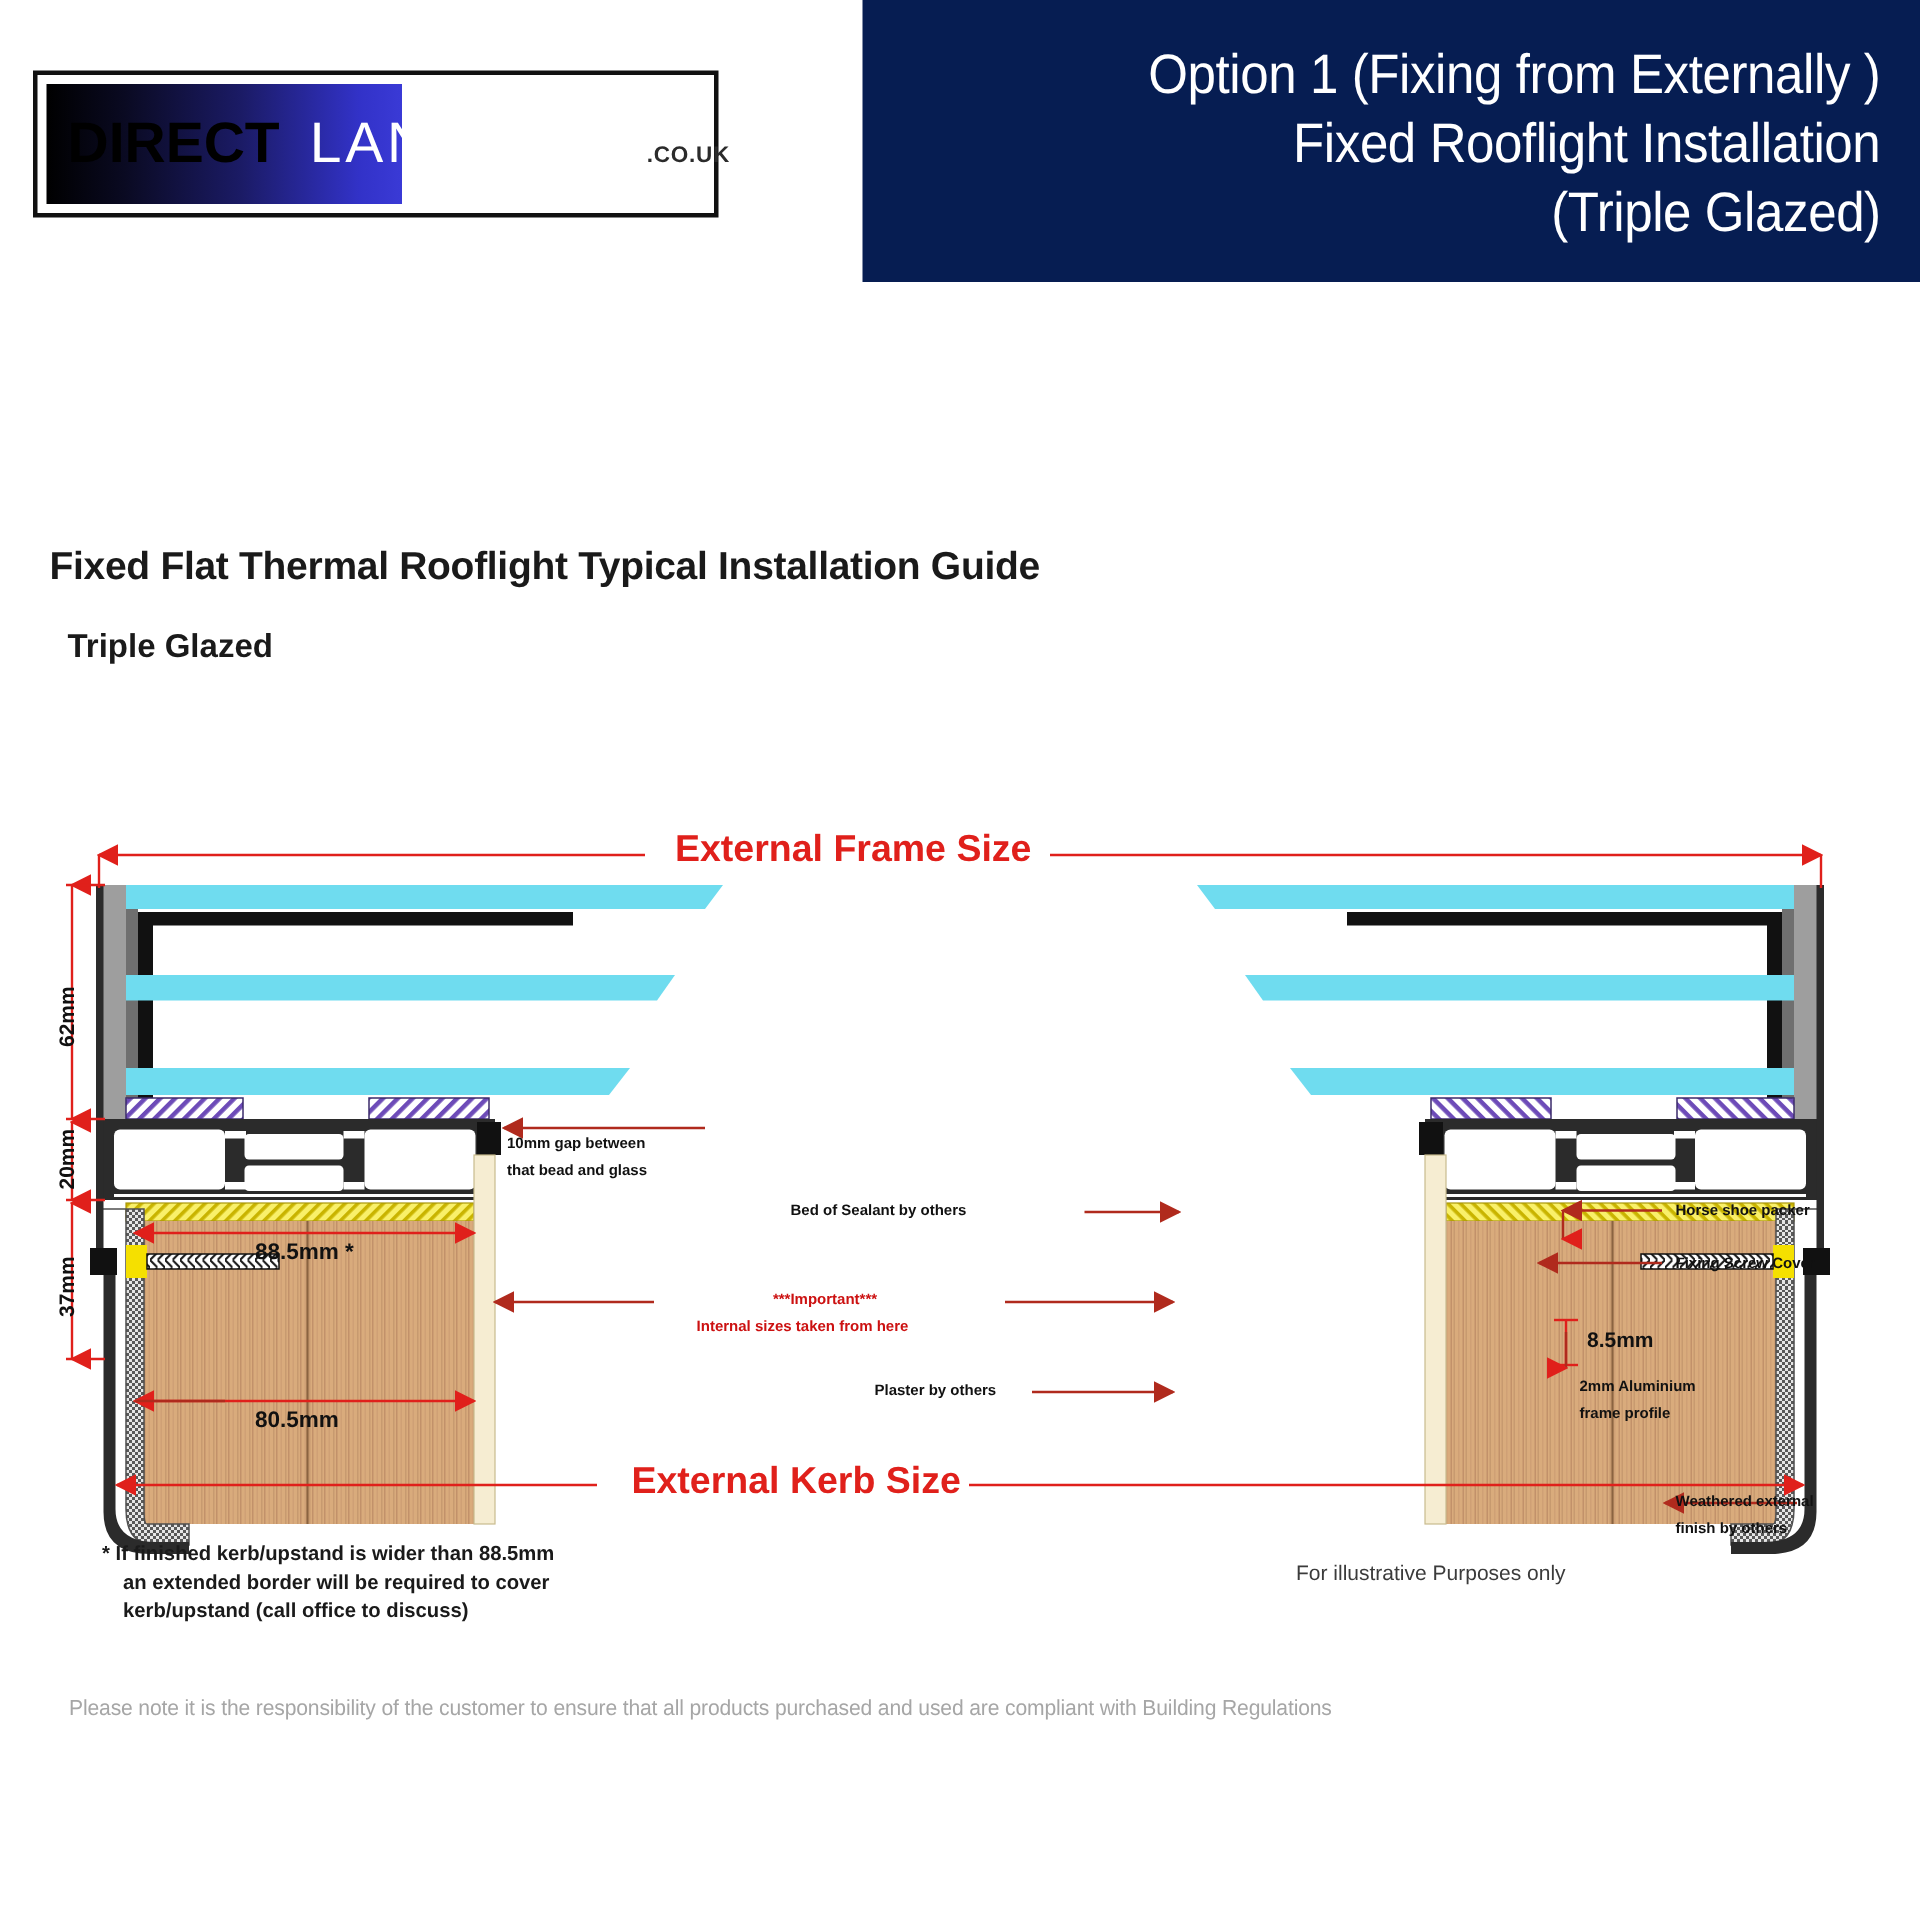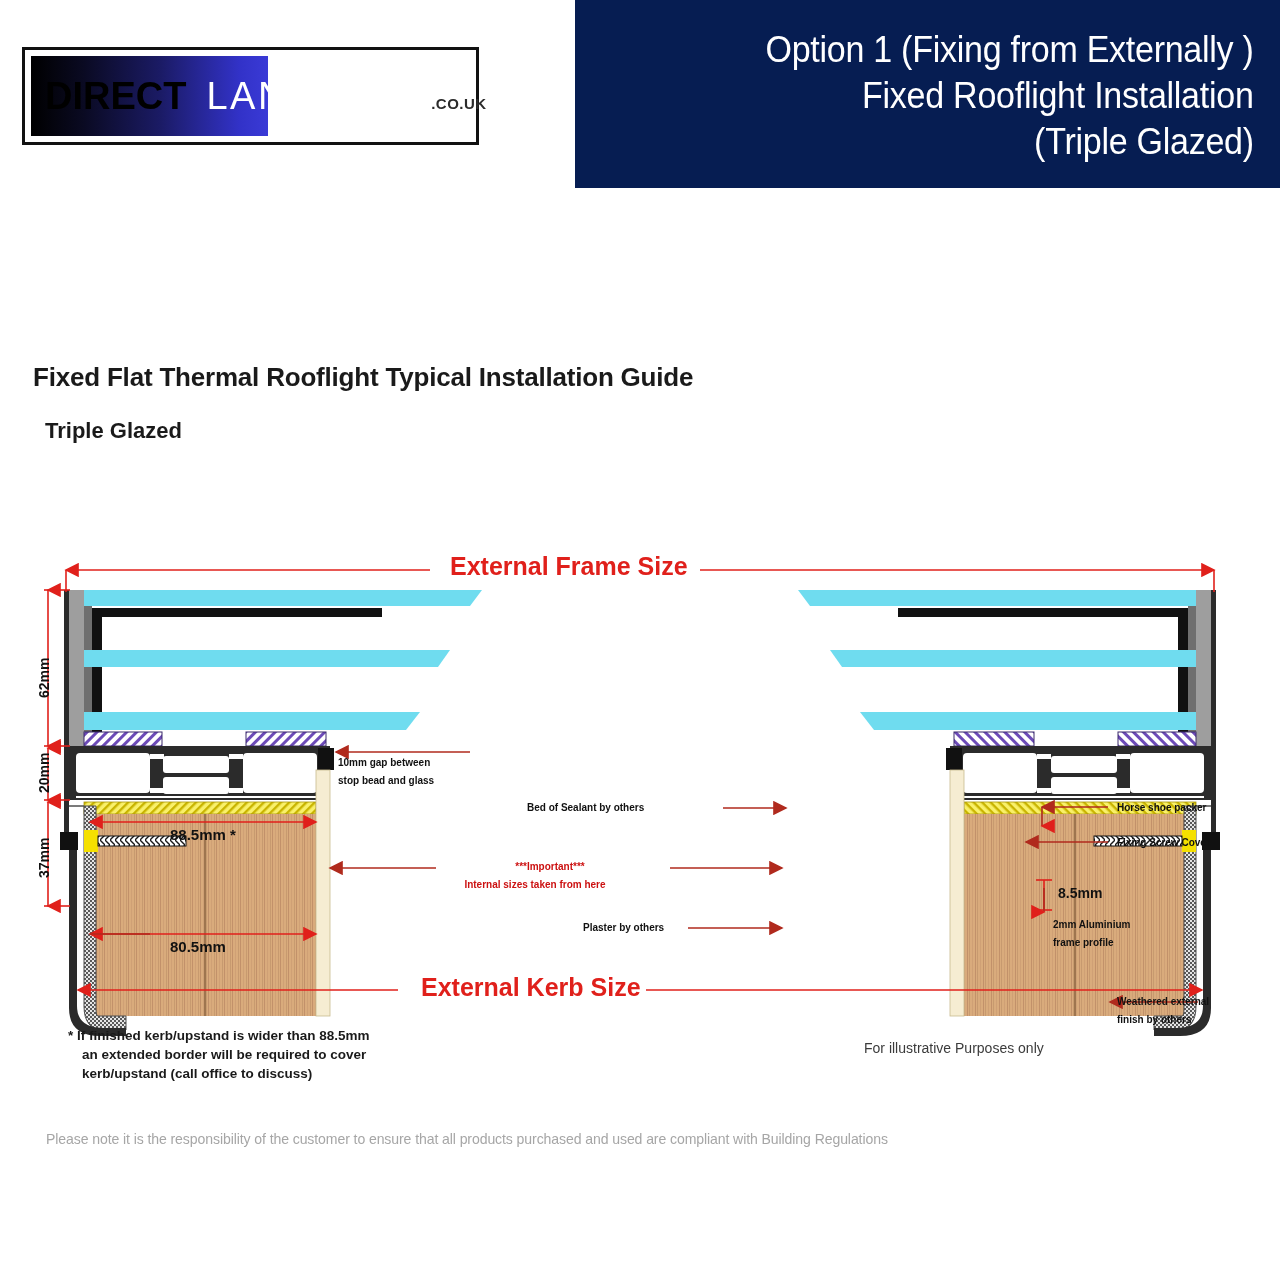--- a/index.html
+++ b/index.html
@@ -300,21 +300,21 @@
 <div class="vdim" style="left:36px;top:168px;">62mm</div>
 <div class="vdim" style="left:36px;top:263px;">20mm</div>
 <div class="vdim" style="left:36px;top:348px;">37mm</div>
 
 <div class="dimlabel" style="left:170px;top:296px;">88.5mm  *</div>
 <div class="dimlabel" style="left:170px;top:408px;">80.5mm</div>
 <div class="dimlabel" style="left:1058px;top:355px;font-size:14px;">8.5mm</div>
 
 <div class="anno" style="left:338px;top:224px;">
   <span>10mm gap between</span><br>
-  <span>stop bead and glass</span>
+  <span>that bead and glass</span>
 </div>
 
 <div class="anno" style="left:527px;top:269px;">Bed of Sealant by others</div>
 
 <div class="anno red" style="left:450px;top:328px;width:200px;">
   <span>***Important***</span><br>
   <span style="white-space:nowrap;margin-left:-30px;display:inline-block;">Internal sizes taken from here</span>
 </div>
 
 <div class="anno" style="left:583px;top:389px;">Plaster by others</div>

